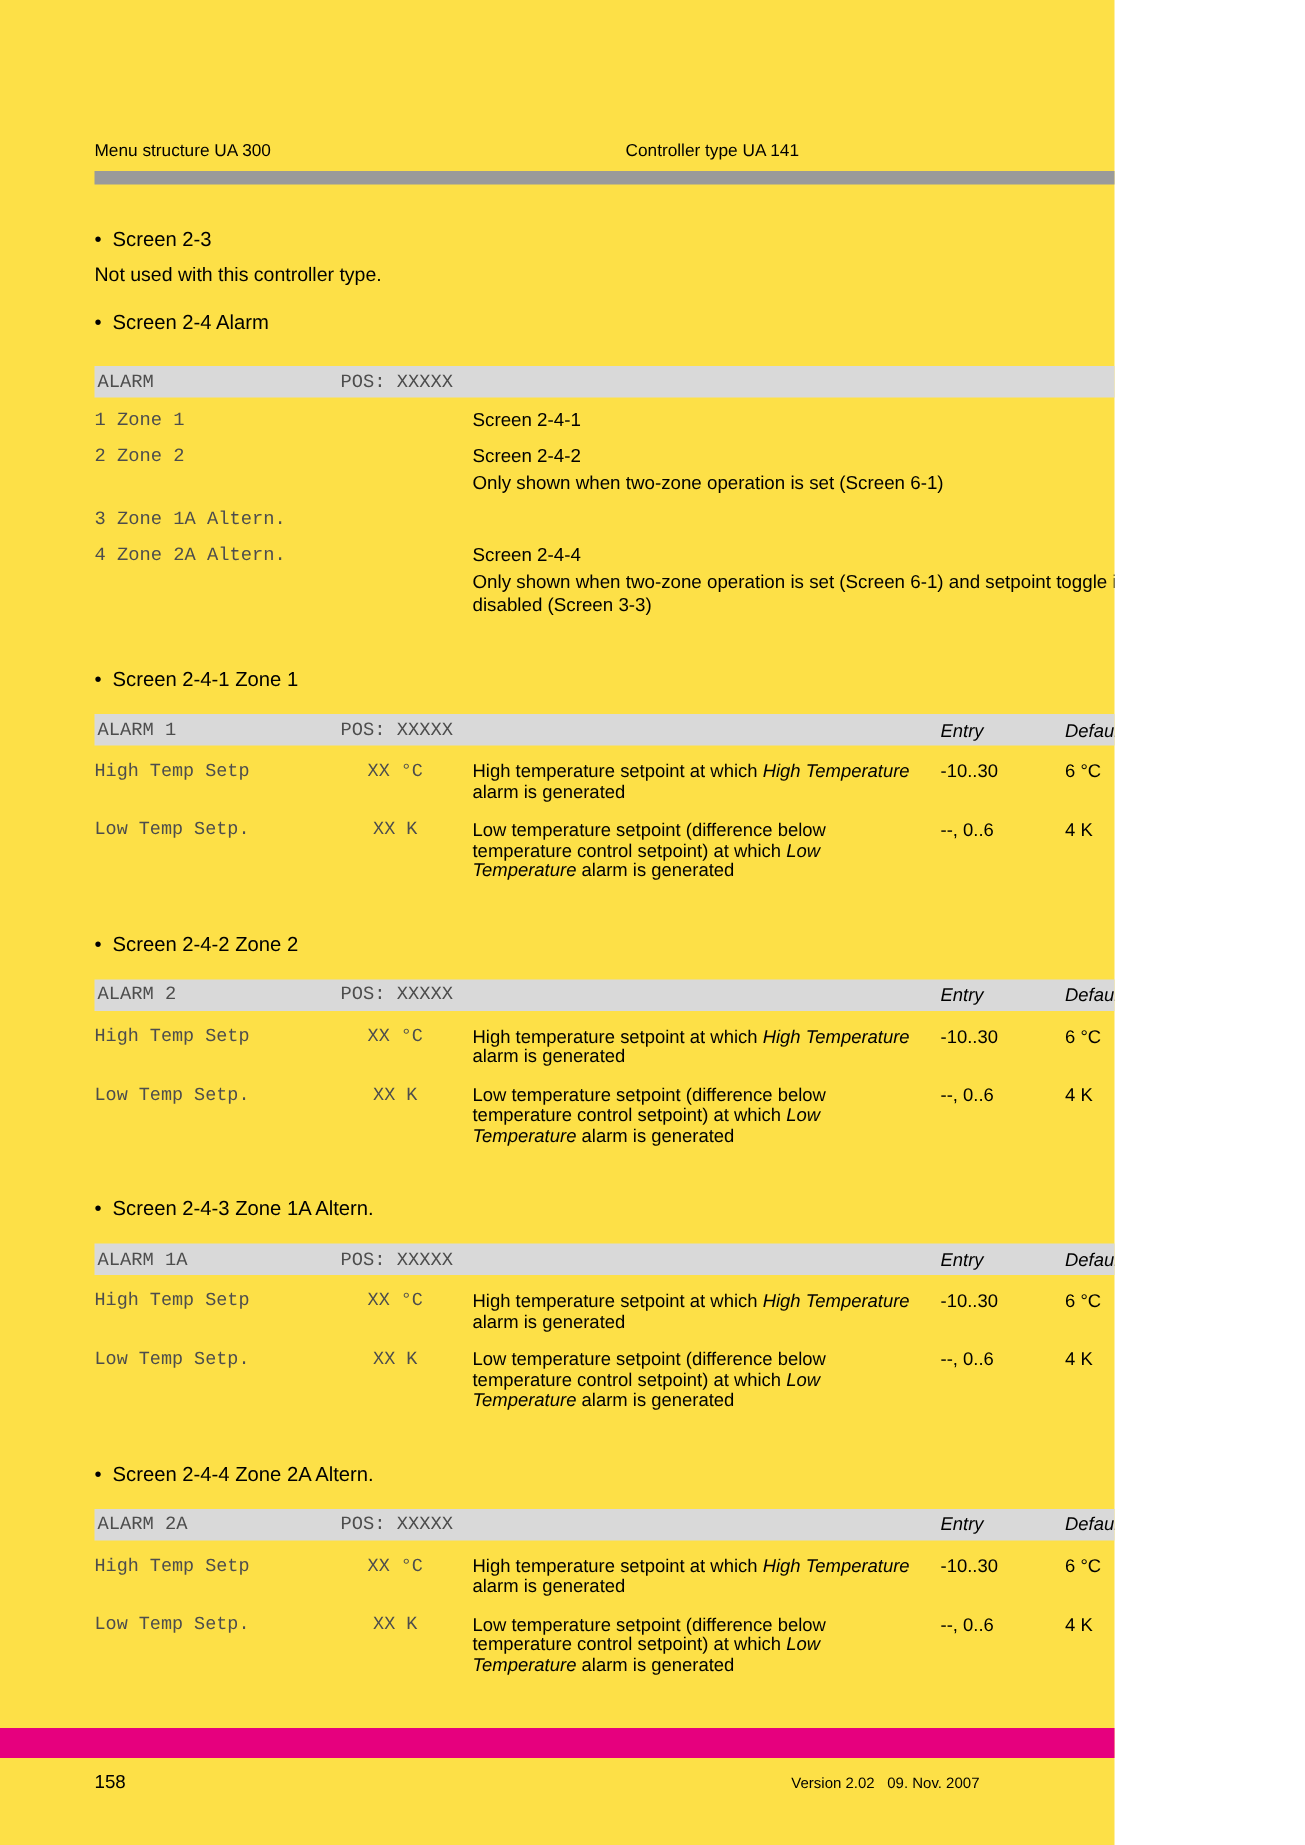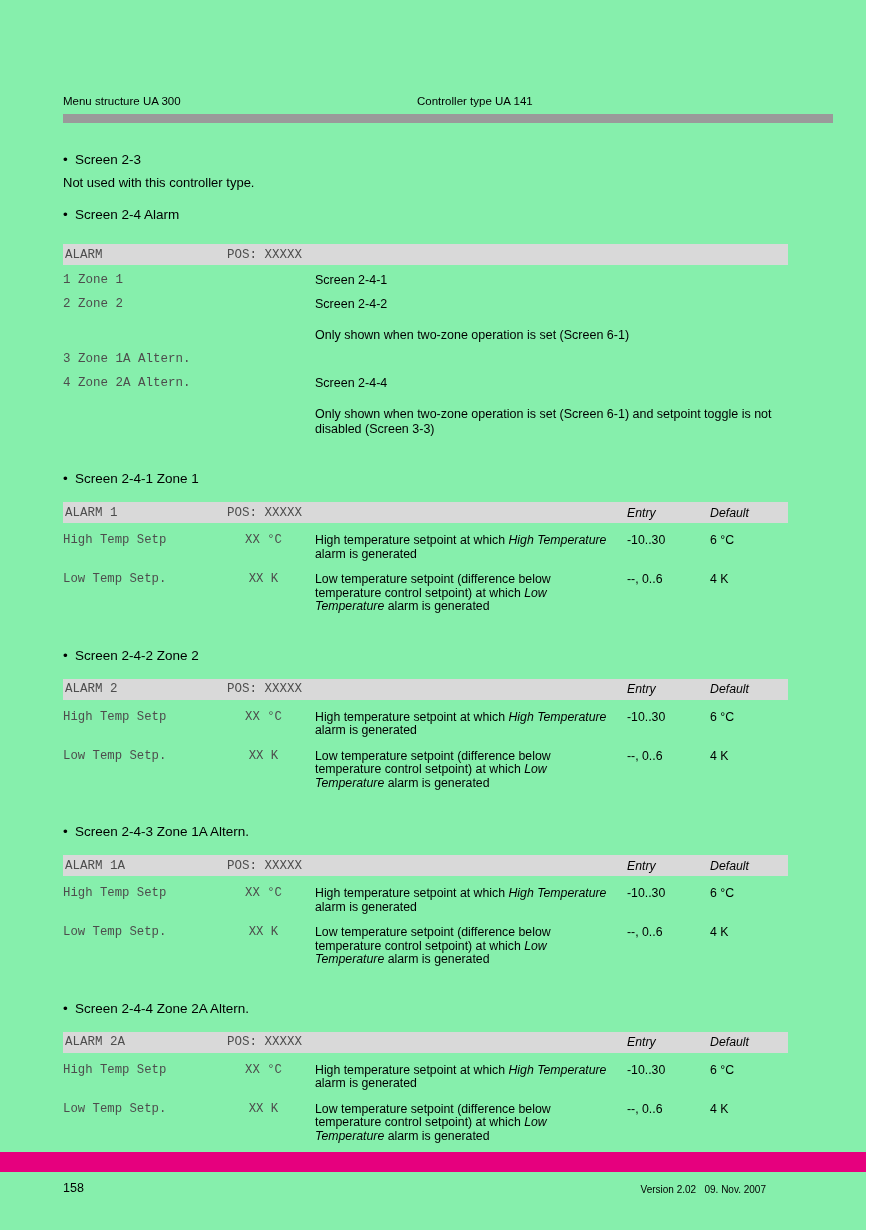--- a/index.html
+++ b/index.html
@@ -1,16 +1,16 @@
 <!DOCTYPE html>
 <html style="--header-rule: #9a9a9a; --table-band-bg: #d9d9d9; --footer-bar: #e6007e; --mono-text: #4d4d4d;"><head>
 <meta charset="utf-8">
 <style>
   html,body{margin:0;padding:0;background:#fff;}
-  .page{position:relative;width:866px;height:1230px;background:#86efac;overflow:hidden;
+  .page{position:relative;width:743px;height:1230px;background:#fde047;overflow:hidden;
         font-family:"Liberation Sans",sans-serif;color:#000;}
   .content{position:absolute;left:63px;top:0;width:725px;}
 
   
   .running-header{display:flex;margin-top:95px;font-size:11.5px;line-height:13px;}
   .rh-left{width:354px;}
   .header-rule{margin-top:6px;height:9px;width:770px;background:var(--header-rule,#9a9a9a);}
 
   
   .bullet{display:flex;font-size:13.5px;line-height:17px;}
@@ -26,39 +26,39 @@
         padding-left:2px;font-size:12.5px;}
   .menu-band{grid-template-columns:162px 1fr;margin-top:21px;}
   .sec-band{grid-template-columns:162px 400px 83px 78px;margin-top:15px;}
   .colhead{font-size:12.3px;color:#000;font-style:italic;}
 
   
   .menu-rows{margin-top:8px;}
   .menu-row{display:grid;grid-template-columns:252px 1fr;margin-bottom:9px;
             font-size:12.5px;line-height:15px;}
   .menu-row .mono{font-size:12.5px;}
-  .rownote{margin-top:16px;}
+  .rownote{margin-top:3px;}
   .rownote:empty{display:none;}
 
   
   .section-heading{margin-top:33px;}
   .srow{display:grid;grid-template-columns:164px 88px 312px 83px 78px;
         font-size:12.3px;line-height:13.5px;}
   .srow .mono{font-size:12.3px;}
   .srow .value{text-align:center;padding-right:15px;}
   .srow .desc{margin:0;padding-right:16px;}
   .srow1{margin-top:11px;}
   .srow2{margin-top:12px;}
   .it{font-style:italic;}
 
   
   .footer-bar{position:absolute;left:0;top:1152px;width:870px;height:20px;
               background:var(--footer-bar,#e6007e);}
   .page-number{position:absolute;left:63px;top:1181px;font-size:12.5px;line-height:14px;}
-  .version{position:absolute;right:100px;top:1184px;font-size:10px;line-height:12px;white-space:pre;}
+  .version{position:absolute;right:90px;top:1184px;font-size:10px;line-height:12px;white-space:pre;}
 </style>
 </head>
 <body>
 
 <div class="page">
   <div class="content">
 
     <div class="running-header">
       <span class="rh-left">Menu structure UA 300</span>
       <span>Controller type UA 141</span>

